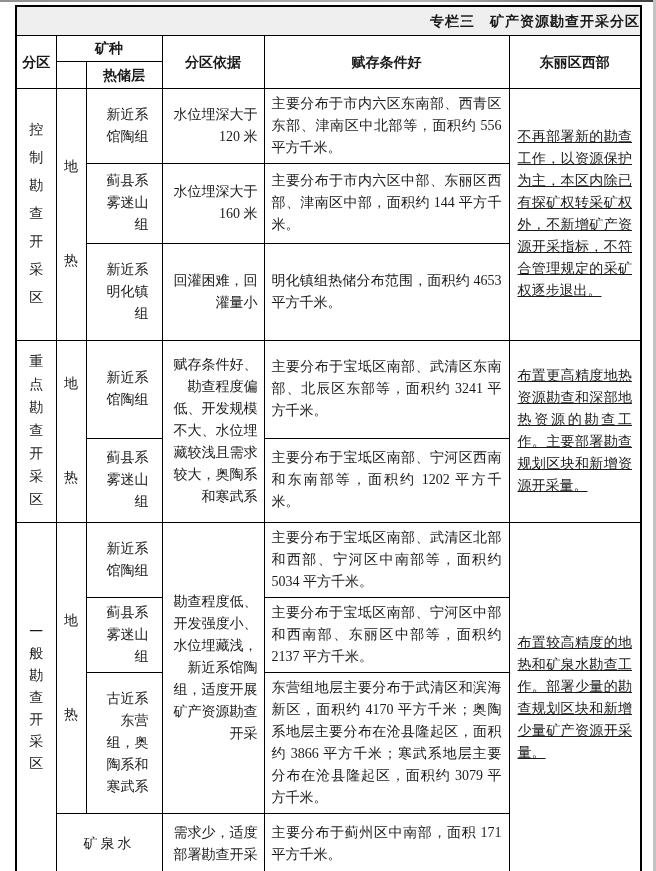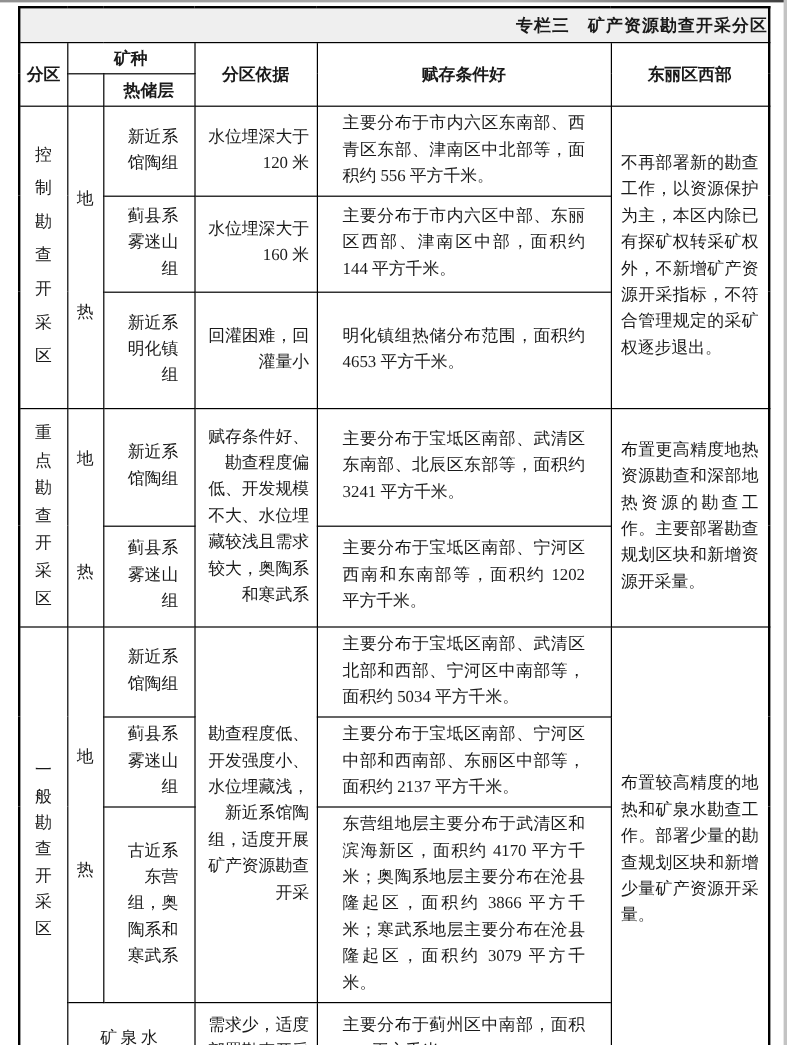--- a/index.html
+++ b/index.html
@@ -86,28 +86,29 @@
     line-height: 22px;
   }
   .c-basis {
     text-align: right;
     padding: 3px 6px;
     line-height: 22px;
   }
   .c-dist {
     text-align: justify;
     text-justify: inter-character;
-    padding: 4px 21px;
+    padding: 4px 7px;
     line-height: 21px;
   }
   .c-ctrl {
     text-align: justify;
     text-justify: inter-character;
     padding: 4px 8px;
     line-height: 23px;
+    text-decoration: underline;
   }
   .c-mineral-water {
     text-align: center;
     letter-spacing: 3px;
     padding: 2px;
   }
 </style>
 </head>
 <body>
 

